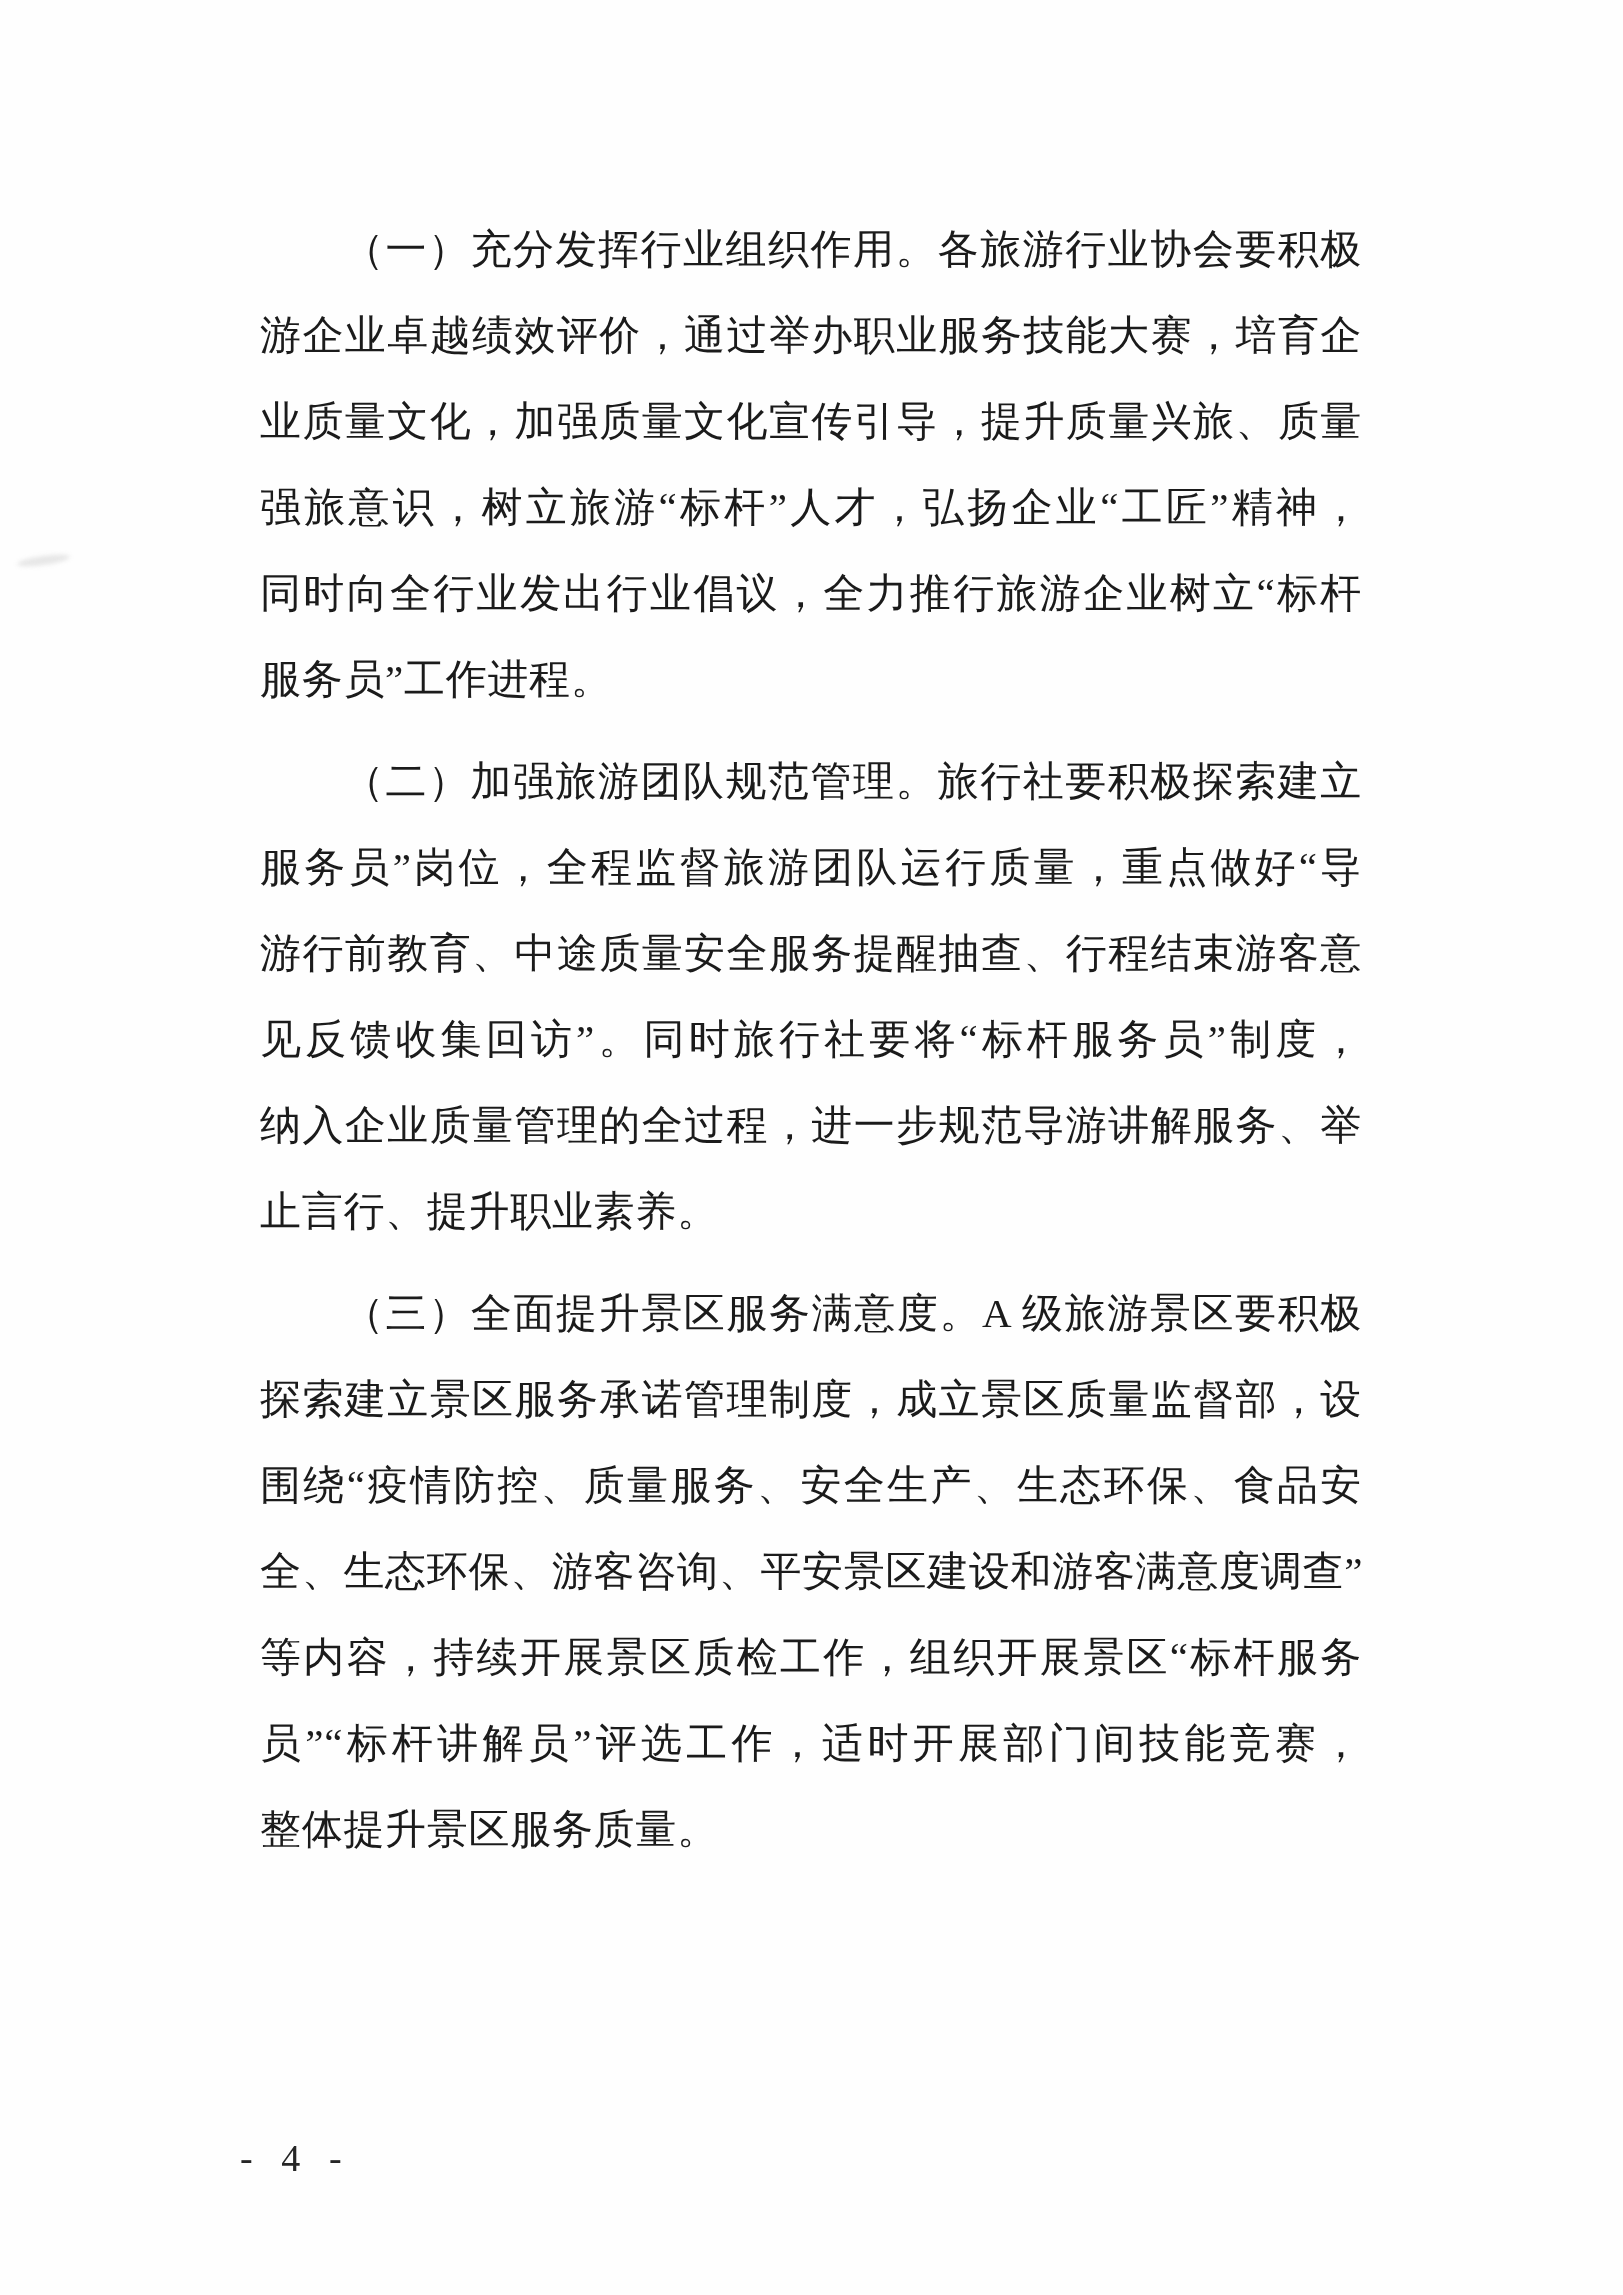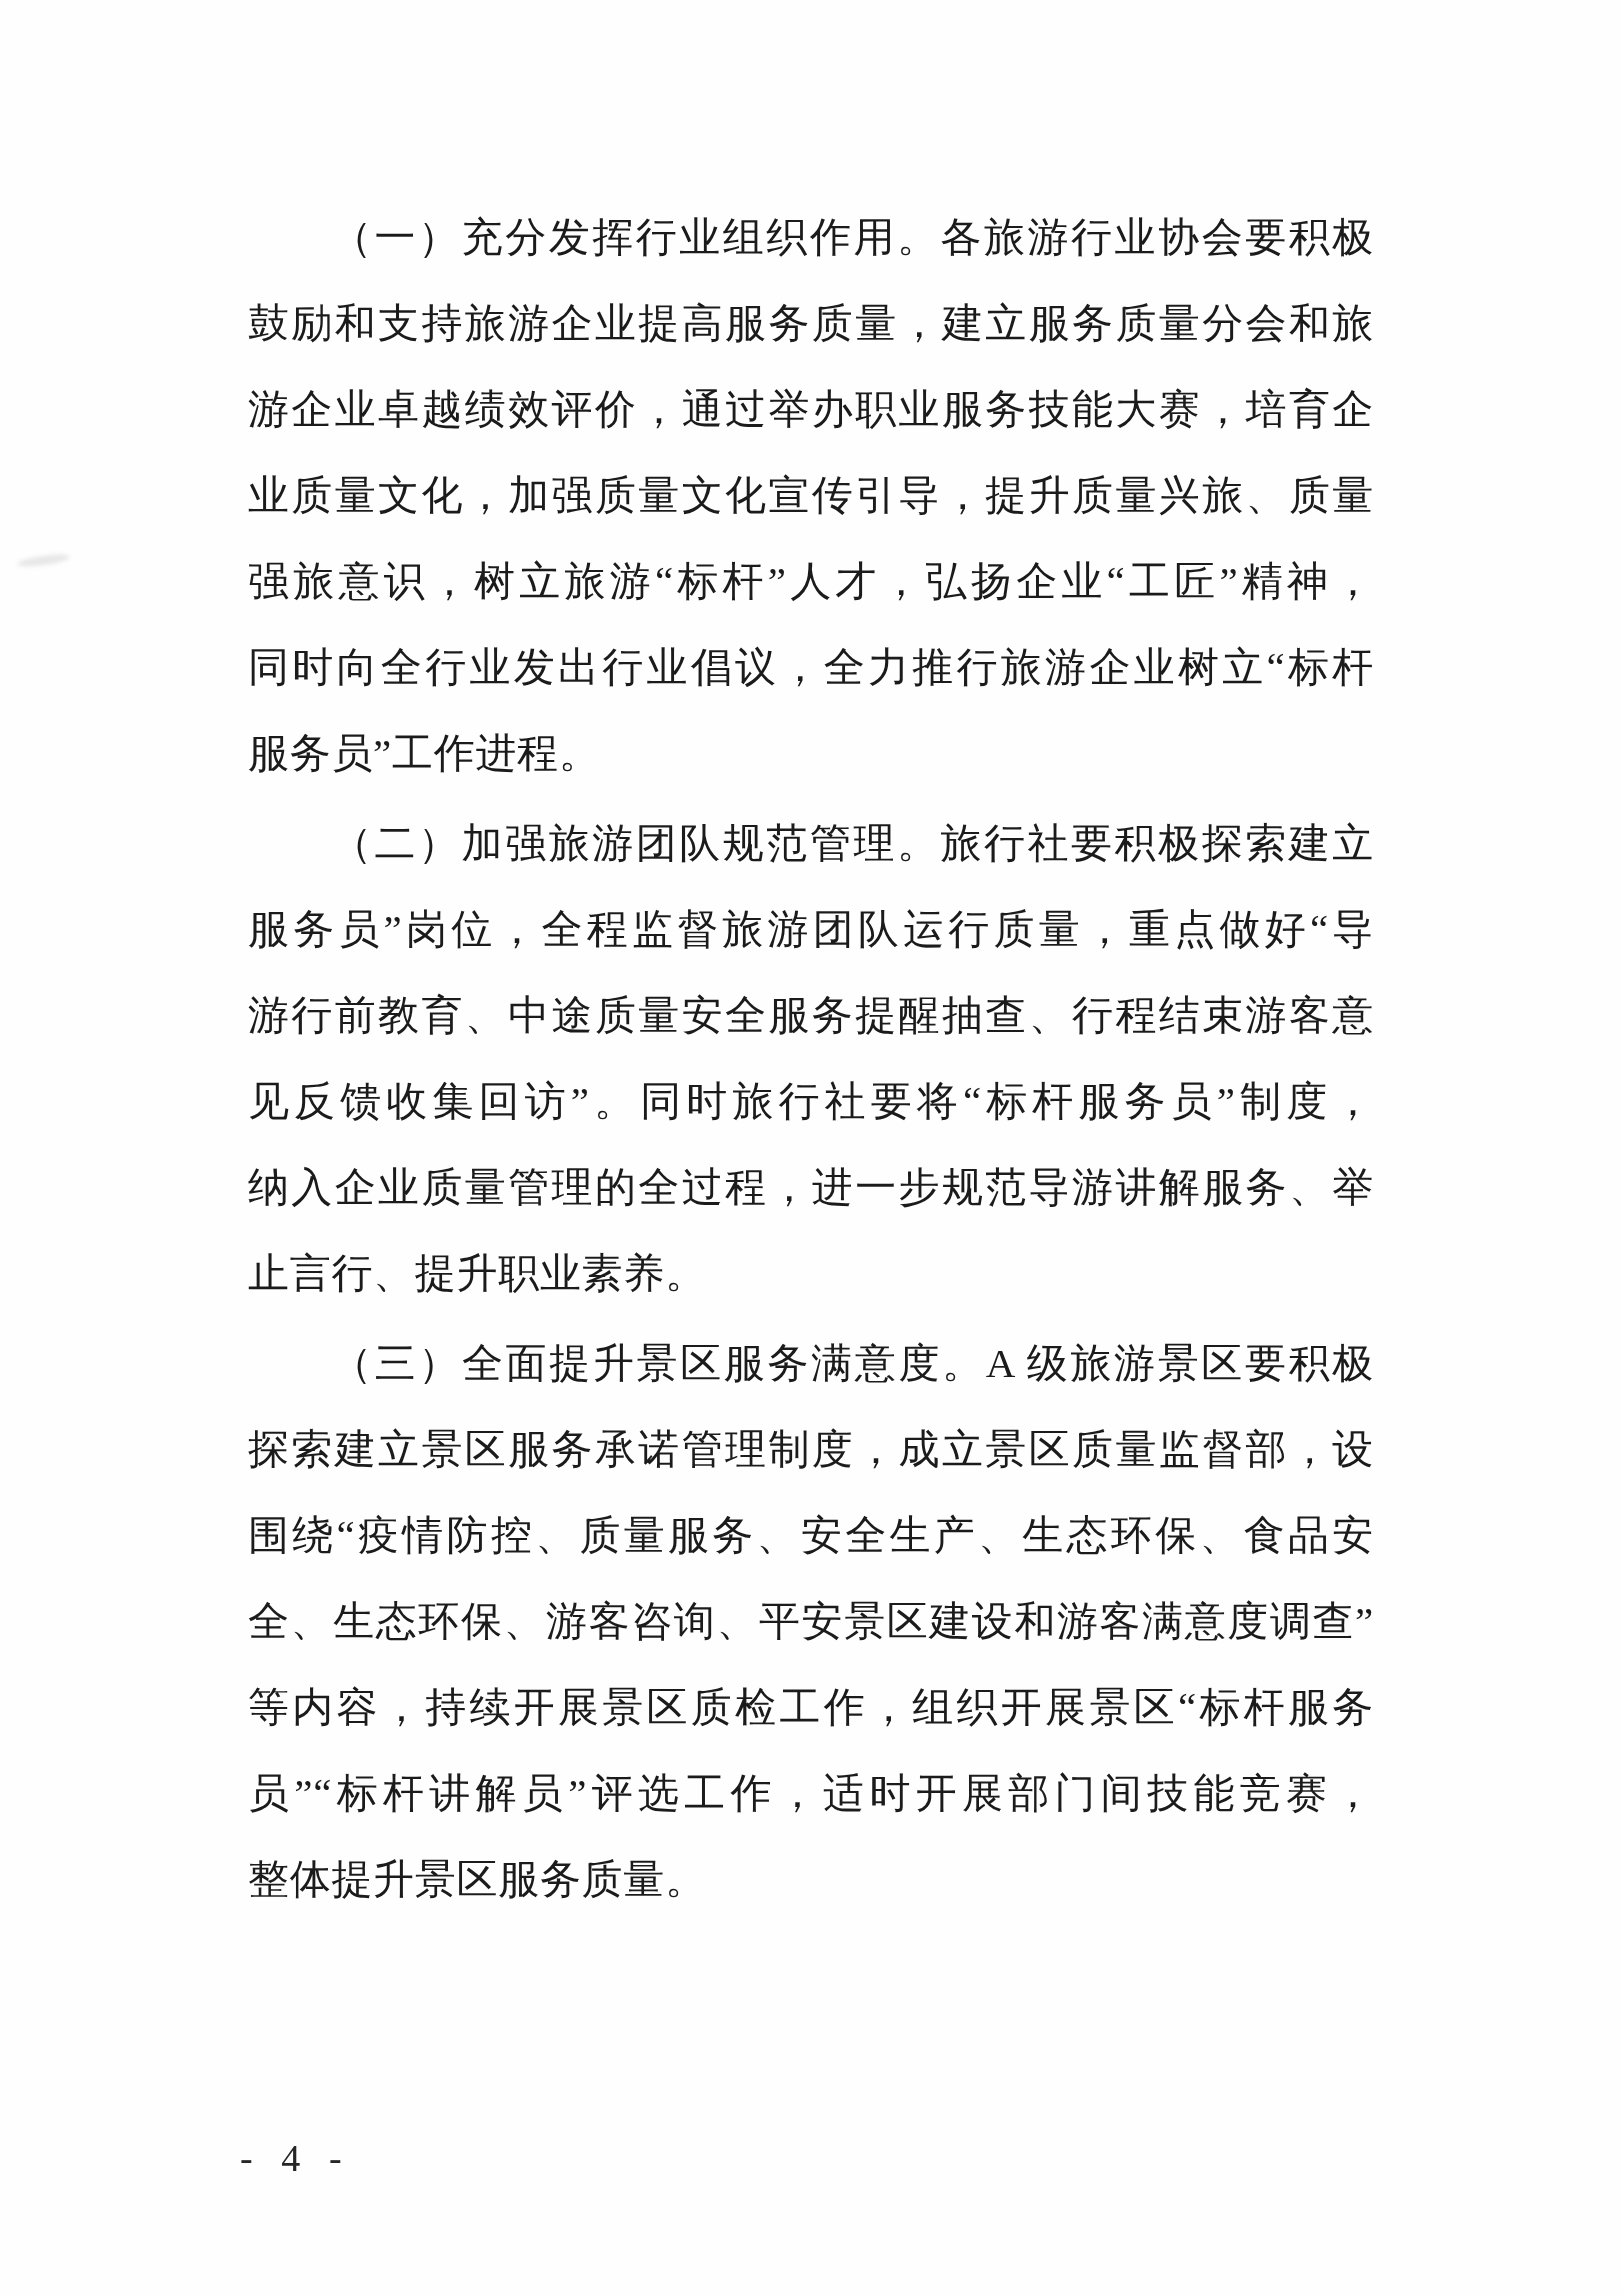--- a/index.html
+++ b/index.html
@@ -16,21 +16,21 @@
     font-family: "Liberation Serif", "DejaVu Serif", serif;
     color: #1b1b1b;
   }
   .text-block {
     position: absolute;
     left: 244px;
     top: 190px;
     width: 1134px;
   }
   .para {
-    margin: 4px;
+    margin: 16px;
     padding: 0;
   }
   .line {
     box-sizing: border-box;
     width: 100%;
     height: 86px;
     line-height: 86px;
     font-size: 41px;
     letter-spacing: 0.7px;
     text-align: justify;
@@ -69,21 +69,20 @@
   }
 </style>
 </head>
 <body>
 
 <div class="page">
   <div class="scan-smudge"></div>
   <div class="text-block">
       <div class="para">
         <div class="line indent">（一）充分发挥行业组织作用。各旅游行业协会要积极</div>
-        <div class="line">鼓励和支持旅游企业提高服务质量，建立服务质量分会和旅</div>
         <div class="line">游企业卓越绩效评价，通过举办职业服务技能大赛，培育企</div>
         <div class="line">业质量文化，加强质量文化宣传引导，提升质量兴旅、质量</div>
         <div class="line">强旅意识，树立旅游“标杆”人才，弘扬企业“工匠”精神，</div>
         <div class="line">同时向全行业发出行业倡议，全力推行旅游企业树立“标杆</div>
         <div class="line end">服务员”工作进程。</div>
       </div>
       <div class="para">
         <div class="line indent">（二）加强旅游团队规范管理。旅行社要积极探索建立</div>
         <div class="line">服务员”岗位，全程监督旅游团队运行质量，重点做好“导</div>
         <div class="line">游行前教育、中途质量安全服务提醒抽查、行程结束游客意</div>

